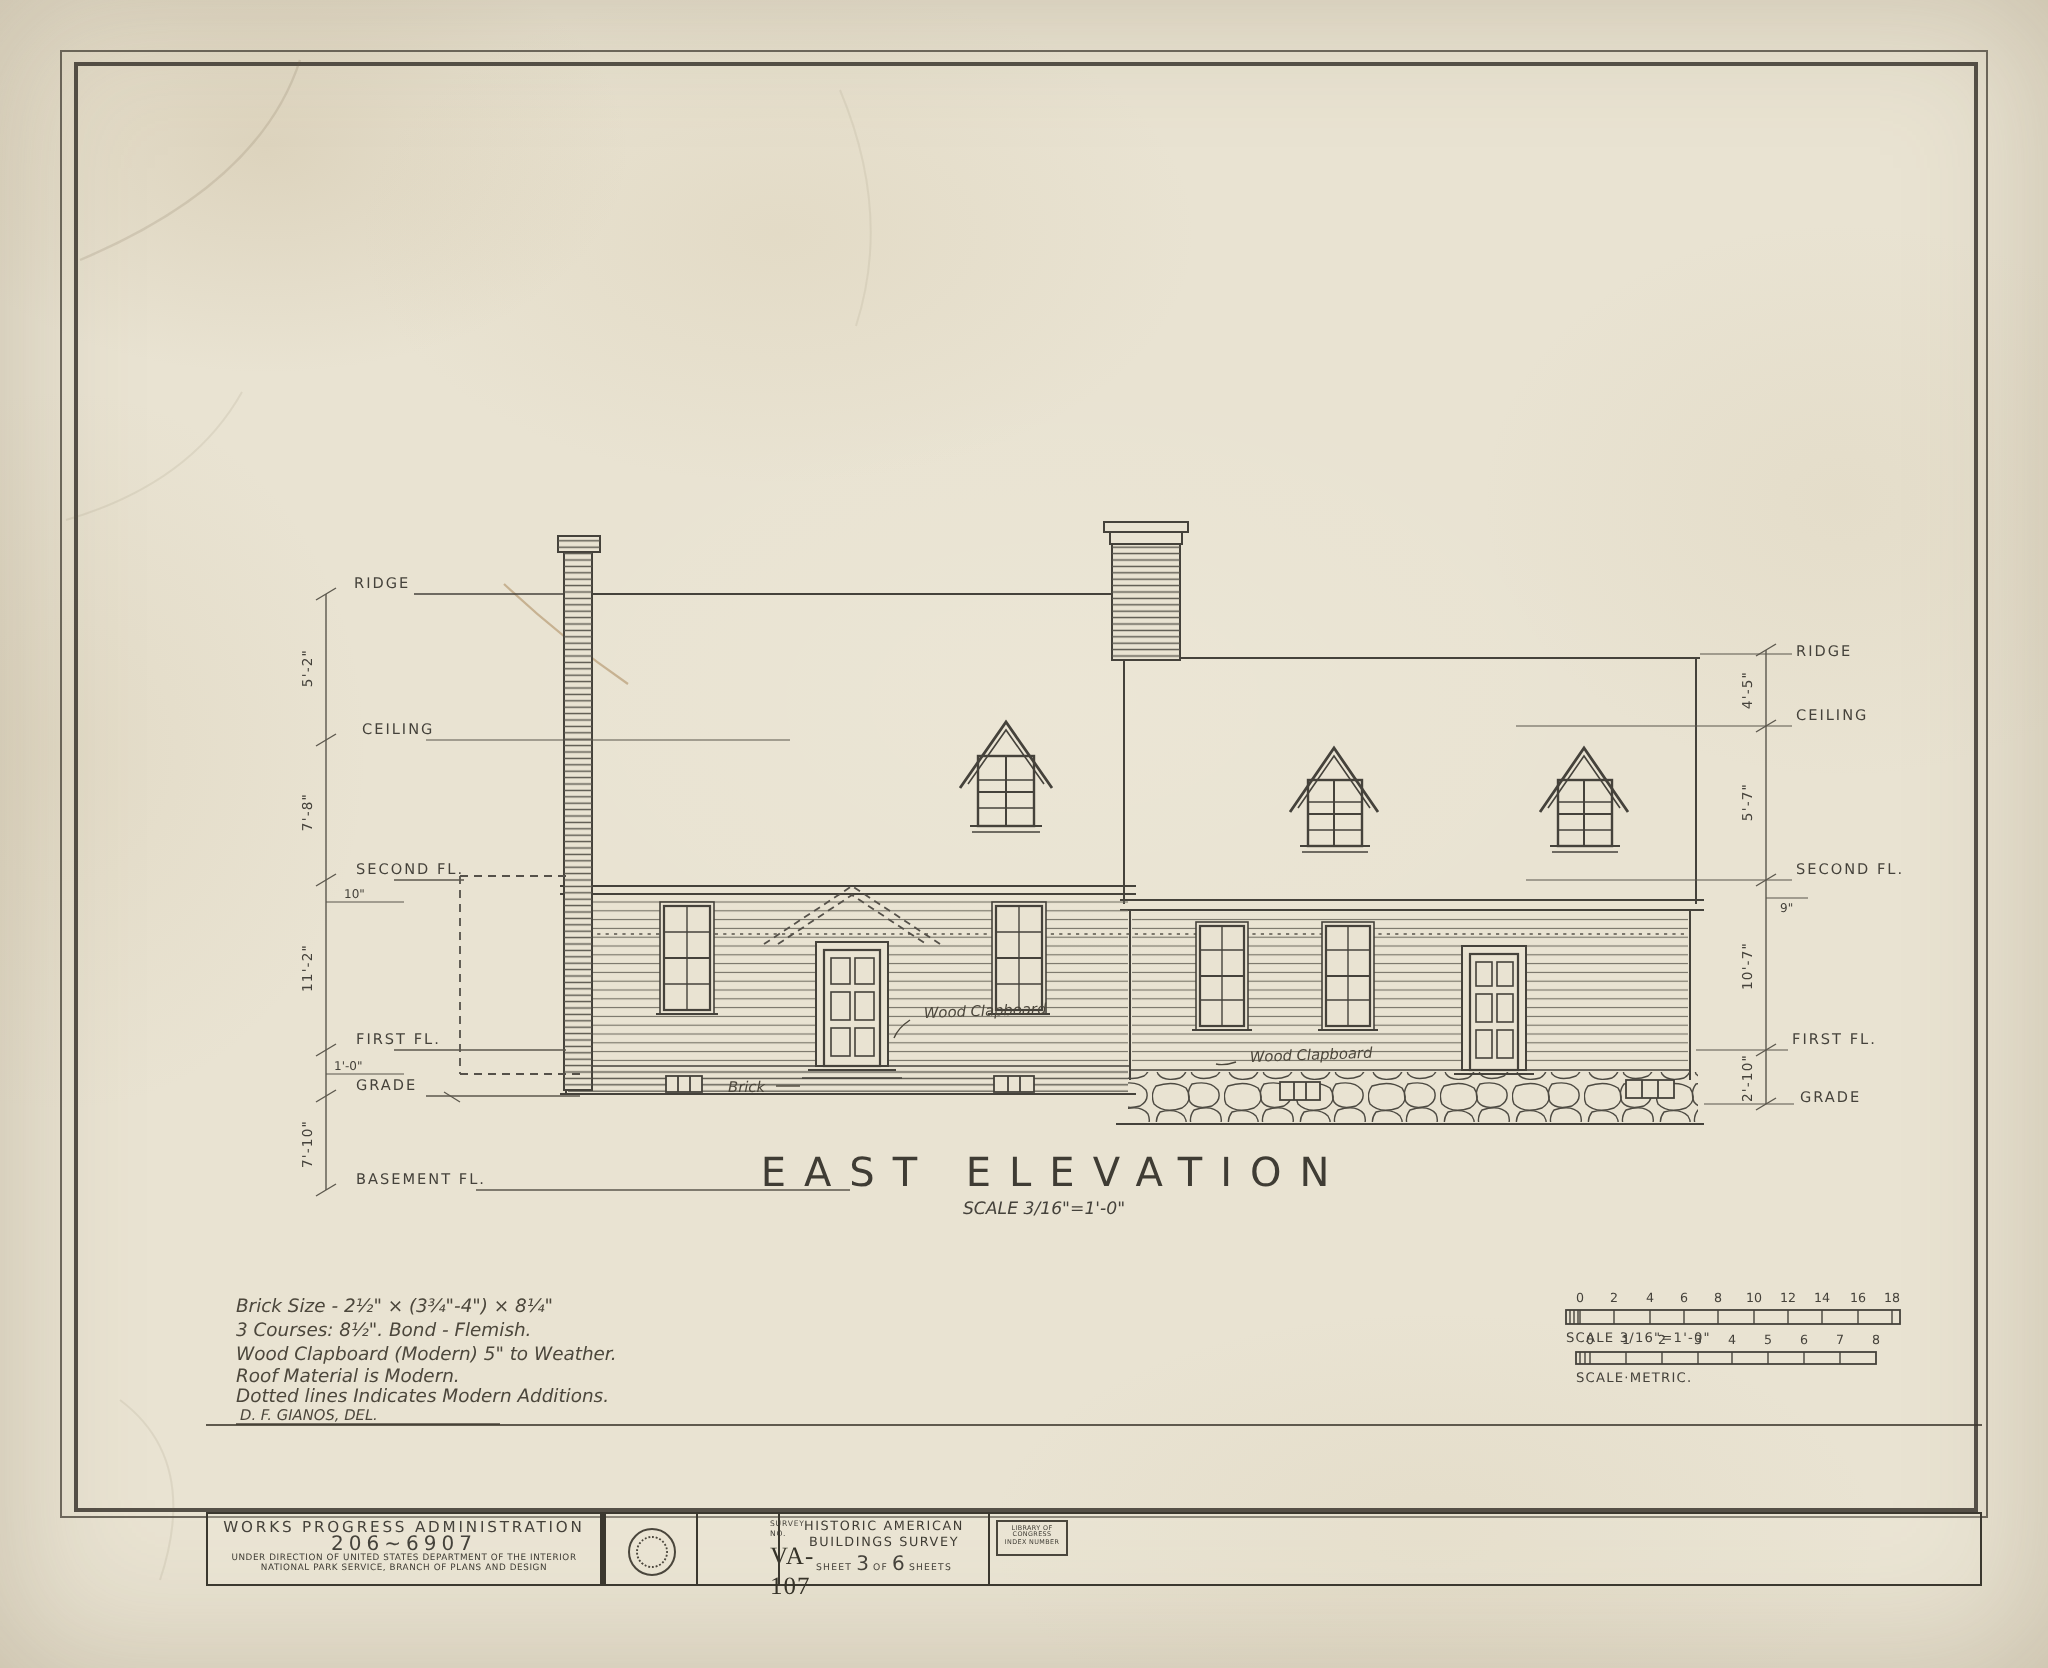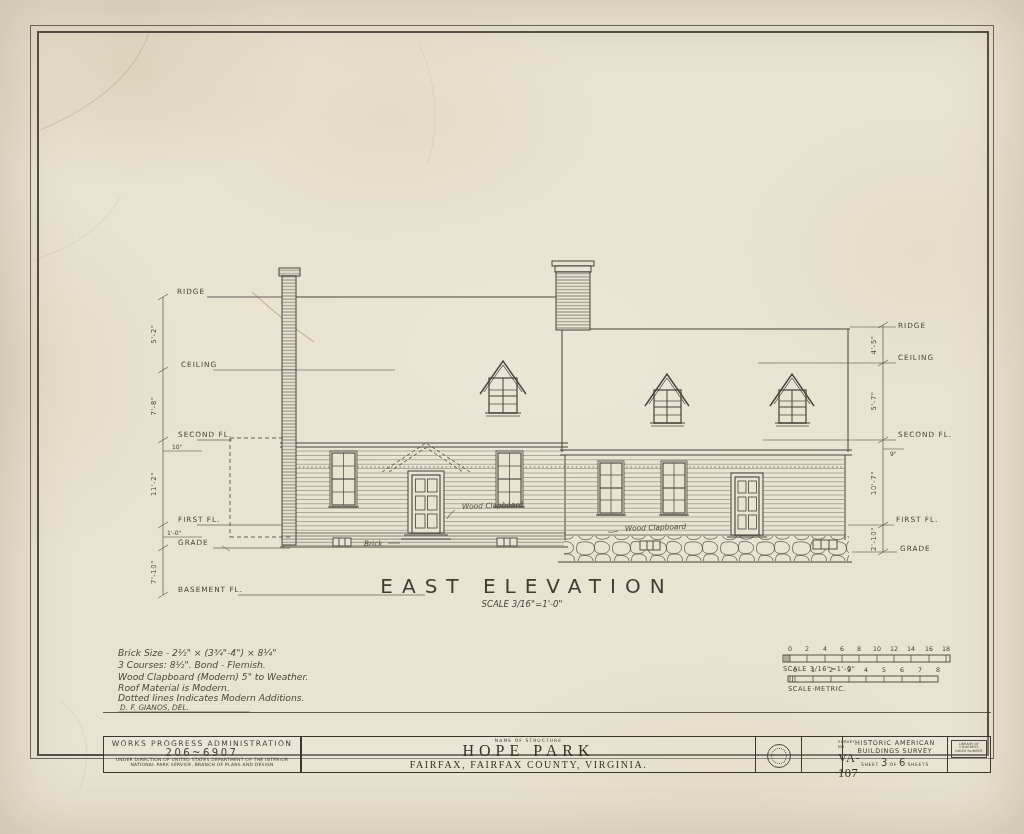--- a/index.html
+++ b/index.html
@@ -27,21 +27,21 @@
   .hand{font-style:italic;font-size:9.2px;fill:#4c473c;}
   .handsm{font-style:italic;font-size:7.4px;fill:#4c473c;}
   .bigtitle{font-size:20px;letter-spacing:9px;fill:#3f3c34;}
   .scalenote{font-style:italic;font-size:8.6px;}
   .tickn{font-size:6.3px;}
   .sblabel{font-size:6.6px;letter-spacing:.6px;}
 
   
   .tb-topline{position:absolute;left:103px;top:712px;width:888px;height:0;
     border-top:1px solid rgba(60,55,45,.8);}
-  .titleblock{position:absolute;left:103px;top:736px;width:888px;height:37px;
+  .titleblock{position:absolute;left:103px;top:756px;width:888px;height:37px;
     border:1.4px solid #3b382f;display:flex;box-sizing:border-box;background:rgba(240,235,220,.25);}
   .tb-cell{box-sizing:border-box;height:100%;}
   .tb-wpa{width:198px;border-right:2.4px solid #3b382f;text-align:center;padding-top:2px;}
   .tb-wpa .l1{font-size:7.6px;letter-spacing:1.4px;}
   .tb-wpa .l2{font-size:10px;letter-spacing:2.5px;line-height:9px;}
   .tb-wpa .l3,.tb-wpa .l4{font-size:4.4px;letter-spacing:.3px;line-height:5px;color:#3f3c34;}
   .tb-center{flex:1;text-align:center;padding-top:1px;position:relative;}
   .tb-center .nos{font-size:4.6px;letter-spacing:1px;line-height:5px;}
   .tb-center .name{font-family:"Liberation Serif",serif;font-size:16px;letter-spacing:5px;line-height:16px;color:#363329;}
   .tb-center .loc{font-family:"Liberation Serif",serif;font-size:10px;letter-spacing:1.6px;line-height:11px;color:#363329;}
@@ -422,25 +422,20 @@
   </svg>
 
   <div class="tb-topline"></div>
   <div class="titleblock">
     <div class="tb-cell tb-wpa">
       <div class="l1">WORKS PROGRESS ADMINISTRATION</div>
       <div class="l2">206~6907</div>
       <div class="l3">UNDER DIRECTION OF UNITED STATES DEPARTMENT OF THE INTERIOR</div>
       <div class="l4">NATIONAL PARK SERVICE, BRANCH OF PLANS AND DESIGN</div>
     </div>
-    <div class="tb-cell tb-center">
-      <div class="nos">NAME OF STRUCTURE</div>
-      <div class="name">HOPE PARK</div>
-      <div class="loc">FAIRFAX, FAIRFAX COUNTY, VIRGINIA.</div>
-    </div>
     <div class="tb-cell tb-stamp">
       <div class="seal"></div>
     </div>
     <div class="tb-cell tb-survey">
       <div class="sl">SURVEY NO.</div>
       <div class="sn">VA-107</div>
     </div>
     <div class="tb-cell tb-habs">
       <div class="h1">HISTORIC AMERICAN</div>
       <div class="h1">BUILDINGS SURVEY</div>

